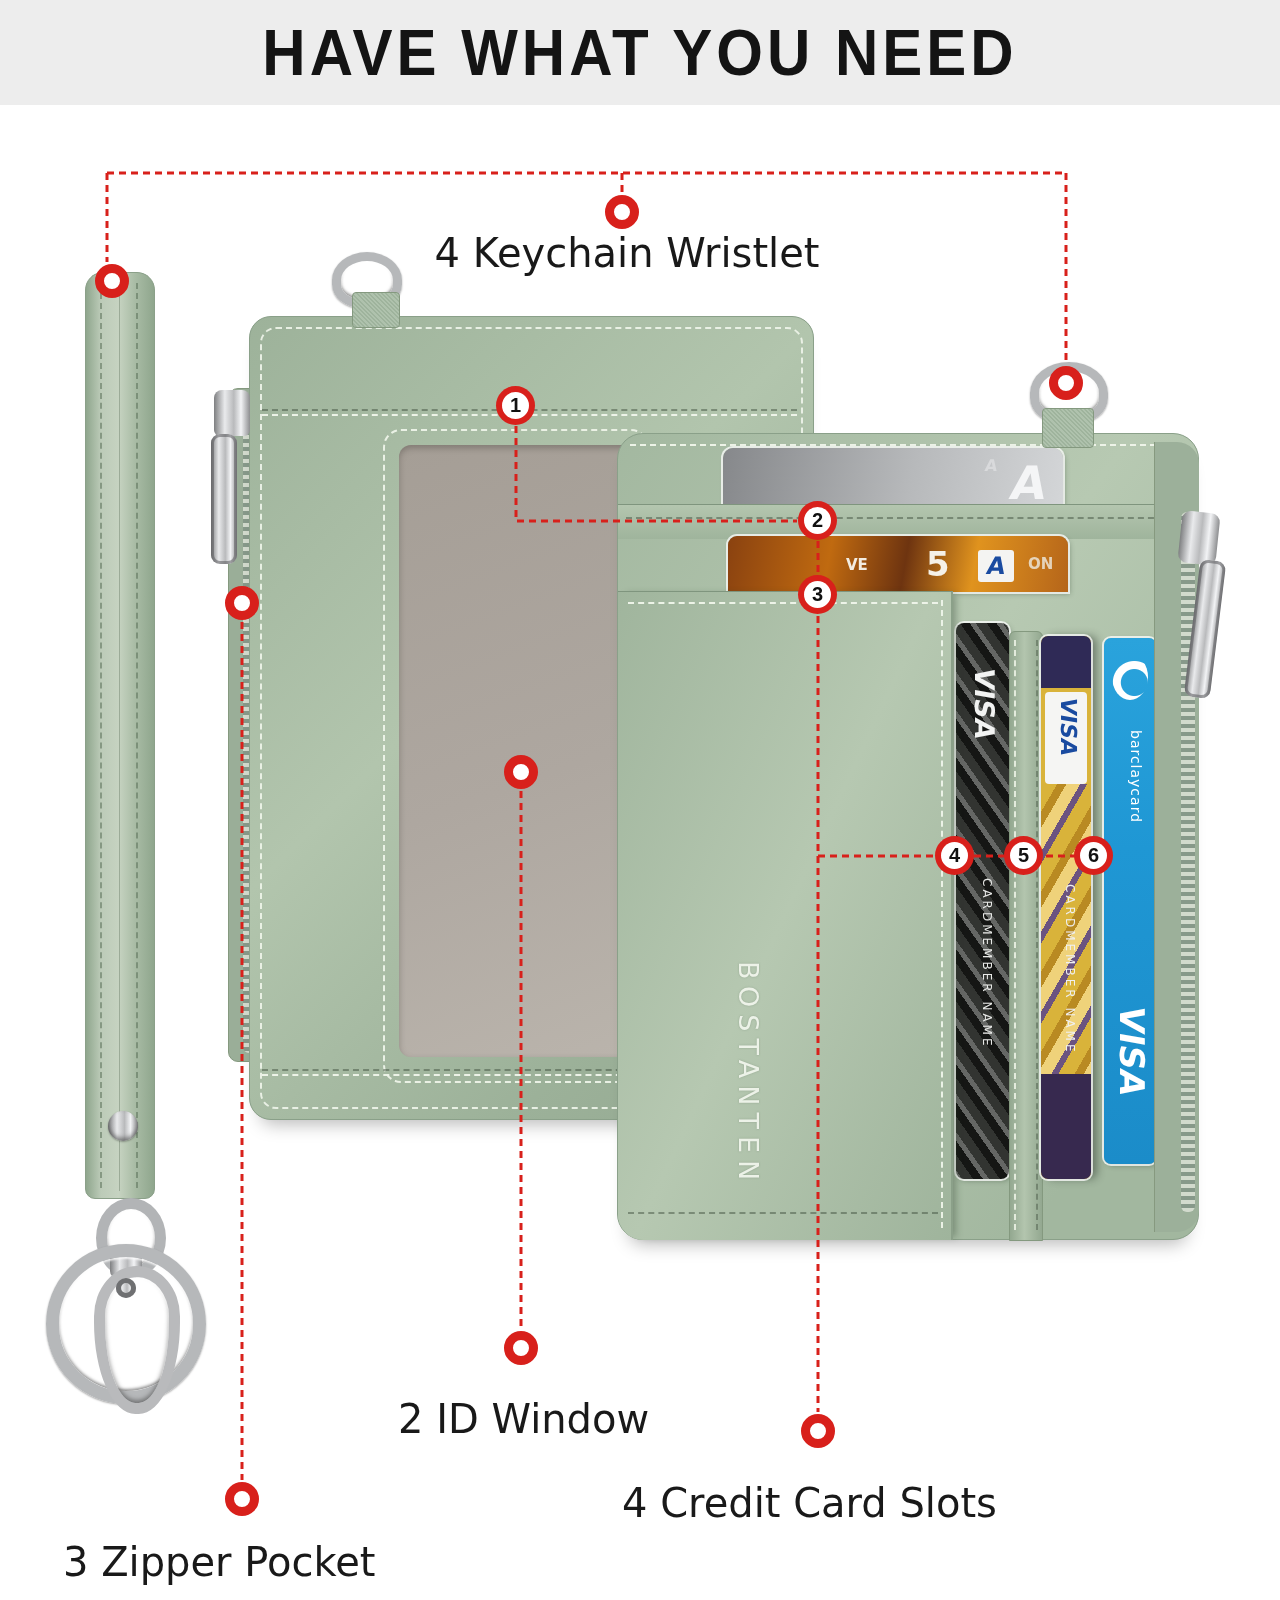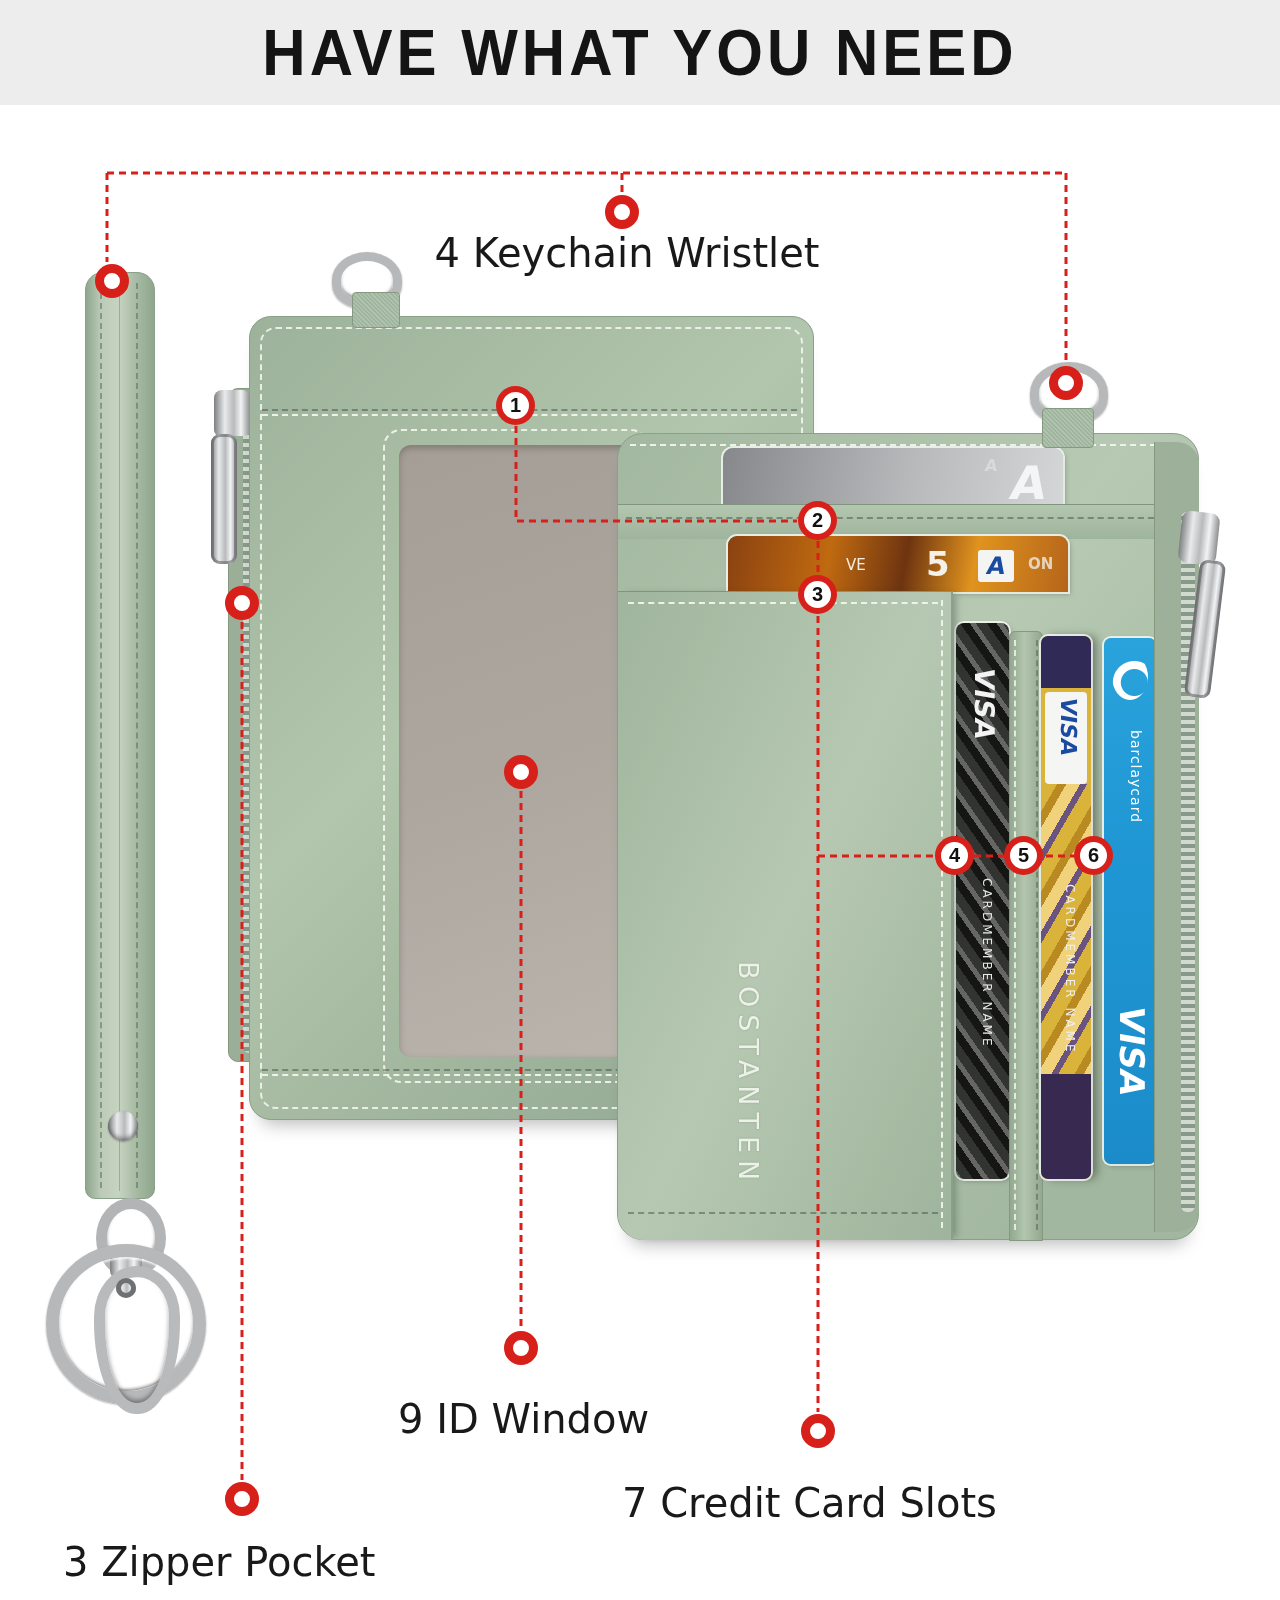--- a/index.html
+++ b/index.html
@@ -98,21 +98,21 @@
     <span class="abs" style="right:16px;top:12px;font-size:46px;font-weight:800;color:#f4f5f6;transform:skewX(-10deg);line-height:1;">A</span>
   </div>
 
   <div class="abs fab" style="left:0;top:70px;width:563px;height:34px;background-color:#a8bda6;
               background-image:linear-gradient(180deg,#b4c6af 0%,#9fb49c 100%);border-top:1px solid #7f957e;">
     <div class="abs stitchD" style="left:8px;top:12px;width:548px;"></div>
   </div>
 
   <div class="abs card" style="left:110px;top:102px;width:340px;height:56px;border-radius:9px 9px 0 0;overflow:hidden;
               background:linear-gradient(100deg,#8a4210 0%,#c06a10 30%,#6e3410 52%,#e0931e 72%,#b5651a 100%);">
-    <span class="abs" style="left:118px;top:20px;font-size:15px;font-weight:400;color:#f3ede2;text-align:center;">VE</span>
+    <span class="abs" style="left:118px;top:20px;font-size:15px;font-weight:700;color:#f3ede2;text-align:center;">VE</span>
     <div class="abs" style="left:156px;top:20px;width:26px;height:18px;border-radius:50%;
                 background:radial-gradient(circle at 50% 120%, transparent 0 4px, #f0ead f 0, transparent 0),
                            repeating-radial-gradient(circle at 50% 100%, rgba(245,240,230,.95) 0 2px, transparent 2px 6px);"></div>
     <span class="abs" style="left:198px;top:8px;font-size:34px;font-weight:700;color:#f5f1e8;">5</span>
     <div class="abs" style="left:250px;top:14px;width:36px;height:32px;background:#f4f4f2;border-radius:3px;
                 display:flex;align-items:center;justify-content:center;">
       <span style="font-size:24px;font-weight:800;color:#1a4ba0;transform:skewX(-10deg);">A</span>
     </div>
     <span class="abs" style="left:300px;top:19px;font-size:15px;font-weight:700;color:rgba(235,228,214,.85);">ON</span>
   </div>
@@ -211,15 +211,15 @@
     <div class="in">4</div>
   </div>
 <div class="abs badge" style="left:1004px;top:836px;">
     <div class="in">5</div>
   </div>
 <div class="abs badge" style="left:1074px;top:836px;">
     <div class="in">6</div>
   </div>
 
 <div class="abs label" style="left:327px;top:230px;width:600px;text-align:center;">4 Keychain Wristlet</div>
-<div class="abs label" style="left:398px;top:1396px;">9 ID Window</div>
-<div class="abs label" style="left:622px;top:1480px;">7 Credit Card Slots</div>
+<div class="abs label" style="left:398px;top:1396px;">2 ID Window</div>
+<div class="abs label" style="left:622px;top:1480px;">4 Credit Card Slots</div>
 <div class="abs label" style="left:63px;top:1539px;">3 Zipper Pocket</div>
 
 </body></html>

